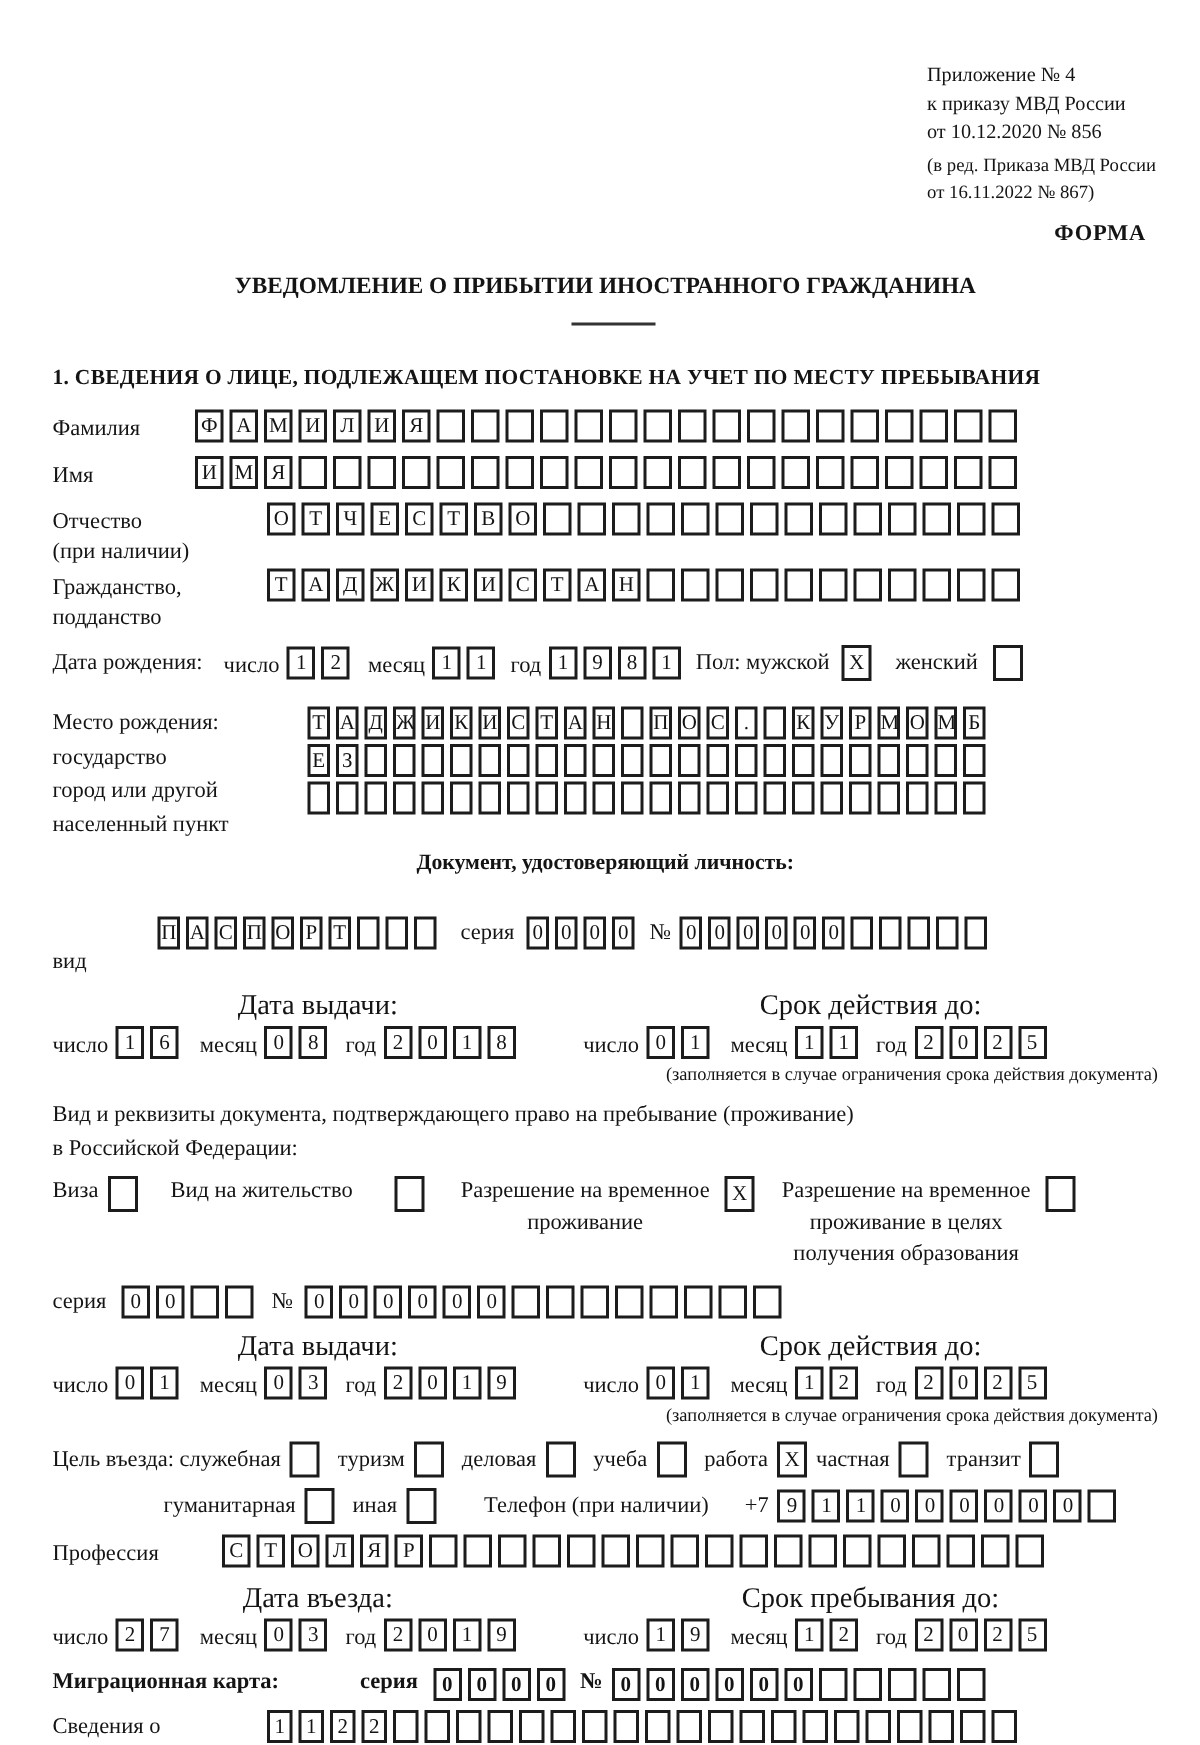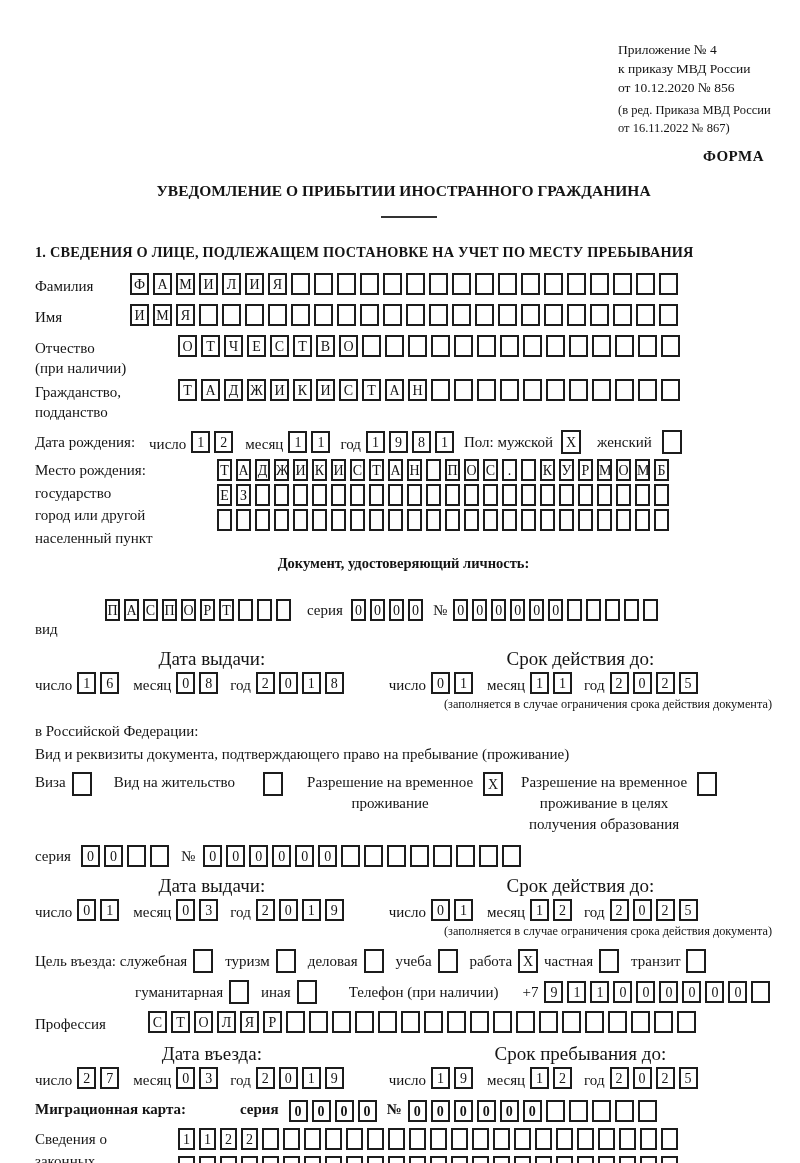--- a/index.html
+++ b/index.html
@@ -23,21 +23,21 @@
   .cbox { flex:none; width:19px; height:22px; border:2px solid #1c1c1c; margin-right:4px;
           text-align:center; font-size:14px; line-height:20px; background:#fff; }
   .mid  .cbox { width:17px; }
   .tight .cbox { width:15px; }
   .chk { flex:none; display:inline-block; width:20px; height:24px; border:2px solid #1c1c1c;
          text-align:center; line-height:22px; font-size:14px; background:#fff; }
 
   .w95  { width:95px; }
   .w140 { width:143px; }
 
-  .bp-block { display:flex; margin-top:4px;gap:12px; }
+  .bp-block { display:flex; margin-top:16px; }
   .bp-labels { width:170px; flex:none; font-size:15px; line-height:22.5px; }
   .bp-rows .boxes { margin-bottom:3px; }
 
   .doc-head { text-align:center; font-weight:bold; font-size:14.5px; margin-top:6px; }
 
   .dates-head { display:flex; margin-top:6px; font-size:19px; }
   .dates-head .dh-l { width:48%; text-align:center; }
   .dates-head .dh-r { width:52%; text-align:center; }
   .dates-row { display:flex; margin-top:2px; }
   .dg { display:flex; align-items:flex-end; flex:none; }
@@ -398,22 +398,22 @@
             <span class="cbox">2</span>
             <span class="cbox">0</span>
             <span class="cbox">2</span>
             <span class="cbox">5</span>
           </span>
       </span>
     </div>
     <div class="note">(заполняется в случае ограничения срока действия документа)</div>
 
     <div class="intro">
+      <div>Вид и реквизиты документа, подтверждающего право на пребывание (проживание)</div>
       <div>в Российской Федерации:</div>
-      <div>Вид и реквизиты документа, подтверждающего право на пребывание (проживание)</div>
     </div>
 
     <div class="permit-row">
       <span class="permit-item">
         <span class="ml-label">Виза</span>
         <span class="chk" style="margin-left:6px;"></span>
       </span>
       <span class="permit-item" style="margin-left:22px;">
         <span class="ml-label">Вид на жительство</span>
         <span class="chk" style="margin-left:28px;"></span>
@@ -519,21 +519,21 @@
       <span class="chk"></span>
       <span class="plabel">работа</span>
       <span class="chk" style="margin-right:6px;">X</span>
       <span class="plabel">частная</span>
       <span class="chk"></span>
       <span class="plabel">транзит</span>
       <span class="chk"></span>
     </div>
 
     <div class="purpose-row" style="margin-top:7px;">
-      <span class="plabel" style="margin-left:100px;">гуманитарная</span>
+      <span class="plabel" style="margin-left:74px;">гуманитарная</span>
       <span class="chk"></span>
       <span class="plabel">иная</span>
       <span class="chk"></span>
       <span class="plabel" style="margin-left:20px;">Телефон (при наличии)</span>
       <span class="plabel" style="margin-left:18px;">+7</span>
       <span class="boxes">
           <span class="cbox">9</span>
           <span class="cbox">1</span>
           <span class="cbox">1</span>
           <span class="cbox">0</span>

